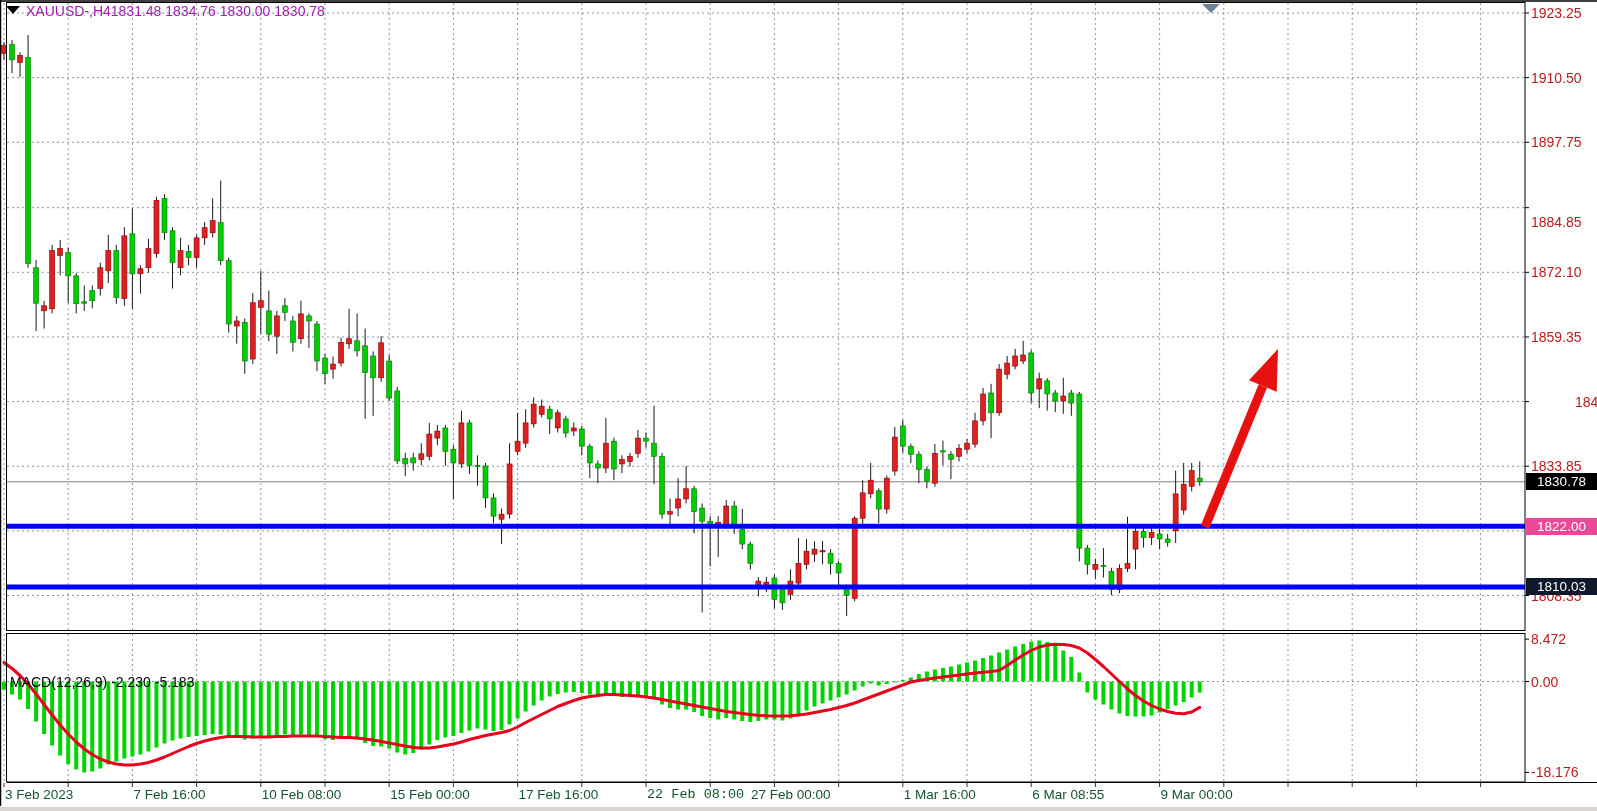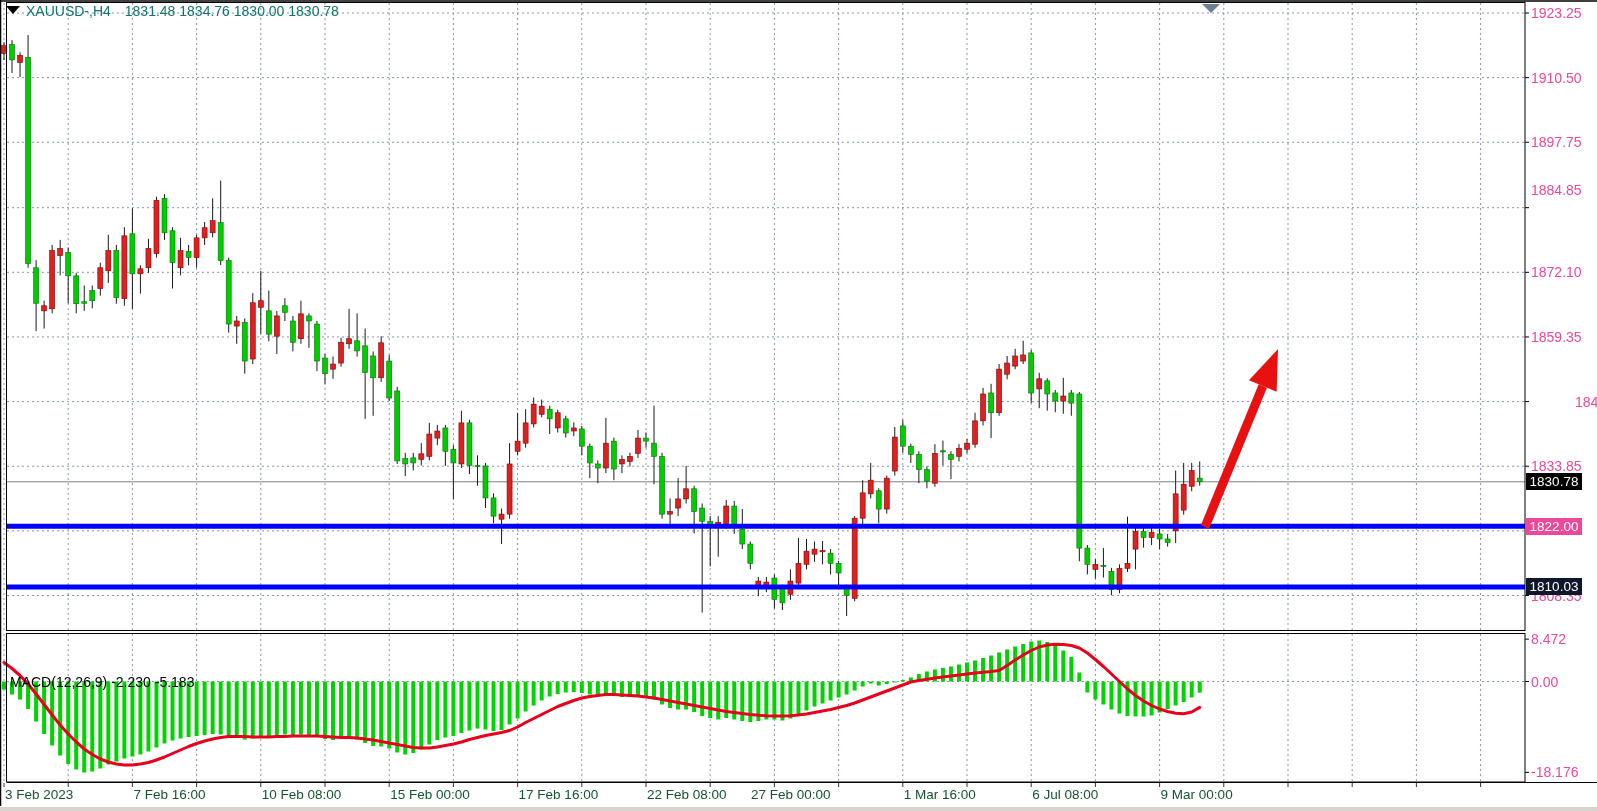--- a/index.html
+++ b/index.html
@@ -1,22 +1,22 @@
 <!DOCTYPE html>
 <html><head>
 <meta charset="utf-8">
 <style>
   html,body{margin:0;padding:0;background:#fff;}
   .root{position:relative;width:1597px;height:811px;background:#ffffff;
         font-family:"Liberation Sans",sans-serif;overflow:hidden;}
   .lbl{position:absolute;font-size:14px;color:#000;white-space:nowrap;line-height:16px;}
-  .titlebar{position:absolute;left:26px;top:3px;display:flex;gap:14px;font-size:14px;color:#0f766e;}
-  .badge{position:absolute;left:1526px;width:56px;height:17px;color:#fff;font-size:13.5px;
+  .titlebar{position:absolute;left:26px;top:3px;display:flex;gap:0;font-size:14px;color:#a21caf;}
+  .badge{position:absolute;left:1526px;width:71px;height:17px;color:#fff;font-size:13.5px;
          display:flex;align-items:center;justify-content:center;line-height:17px;}
-  .tick-label{position:absolute;left:1531px;font-size:14px;color:#ec4899;white-space:nowrap;}
+  .tick-label{position:absolute;left:1531px;font-size:14px;color:#b91c1c;white-space:nowrap;}
   .date-label{position:absolute;top:787px;font-size:13.5px;color:#14532d;white-space:nowrap;}
   .bottom-strip{position:absolute;left:0;top:807px;width:1597px;height:4px;background:#d8d5d0;}
   svg{position:absolute;left:0;top:0;}
 </style>
 </head>
 <body>
 
 <div class="root">
   <svg id="chart-svg" width="1597" height="811">
       <line x1="7" y1="13" x2="1525" y2="13" stroke="#8795aa" stroke-width="1" stroke-dasharray="2,3"></line>
@@ -583,38 +583,38 @@
     <span>XAUUSD-,H4</span>
     <span>1831.48 1834.76 1830.00 1830.78</span>
   </div>
 
   <div class="lbl" style="left:10px;top:674px;">MACD(12,26,9) -2.230 -5.183</div>
 
   <div id="gen-labels">
       <div class="tick-label" style="top:5px;">1923.25</div>
       <div class="tick-label" style="top:69.63878326996198px;">1910.50</div>
       <div class="tick-label" style="top:134.27756653992395px;">1897.75</div>
-      <div class="tick-label" style="top:182px;text-align:right;">1884.85</div>
+      <div class="tick-label" style="top:214px;text-align:right;">1884.85</div>
       <div class="tick-label" style="top:264.3155893536126px;">1872.10</div>
       <div class="tick-label" style="top:328.9543726235746px;">1859.35</div>
       <div class="tick-label" style="top:393.59315589353656px;margin-left:44px;">1846.60</div>
       <div class="tick-label" style="top:458.23193916349857px;">1833.85</div>
       <div class="tick-label" style="top:587.5095057034225px;">1808.35</div>
       <div class="tick-label" style="top:631.14px;">8.472</div>
       <div class="tick-label" style="top:673.5px;">0.00</div>
       <div class="tick-label" style="top:764.38px;">-18.176</div>
       <div class="date-label" style="left:5px;">3 Feb 2023</div>
       <div class="date-label" style="left:133.4px;">7 Feb 16:00</div>
       <div class="date-label" style="left:261.8px;">10 Feb 08:00</div>
       <div class="date-label" style="left:390.2px;">15 Feb 00:00</div>
       <div class="date-label" style="left:518.6px;">17 Feb 16:00</div>
-      <div class="date-label" style="left:647px;">22 Feb 08:00</div>
+      <div class="date-label" style="left:647px;font-family:Liberation Mono, monospace;">22 Feb 08:00</div>
       <div class="date-label" style="left:751px;">27 Feb 00:00</div>
       <div class="date-label" style="left:903.8px;">1 Mar 16:00</div>
-      <div class="date-label" style="left:1032.2px;">6 Jul 08:00</div>
+      <div class="date-label" style="left:1032.2px;">6 Mar 08:55</div>
       <div class="date-label" style="left:1160.6px;">9 Mar 00:00</div>
     </div>
 
   <div class="badge" id="cur-badge" style="top: 473.296px; background: rgb(0, 0, 0);">1830.78</div>
 
   <div class="badge" id="lvl-badge-0" style="top: 517.808px; background: #ec4899;">1822.00</div>
   <div class="badge" id="lvl-badge-1" style="top: 578.492px; background: #0f172a;">1810.03</div>
 
   <div class="bottom-strip"></div>
 </div>

